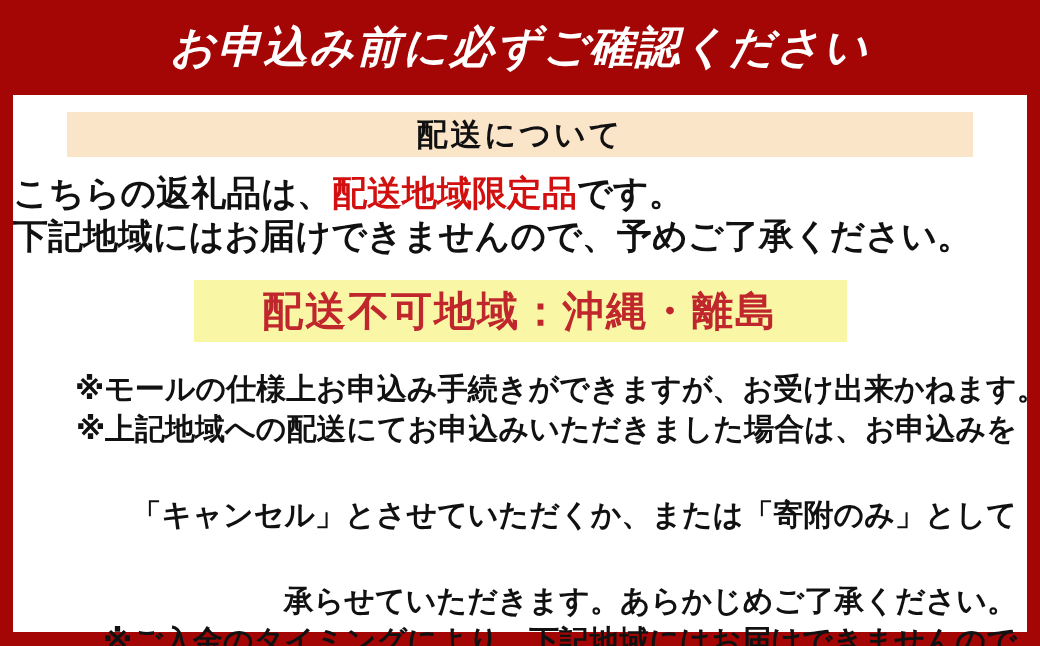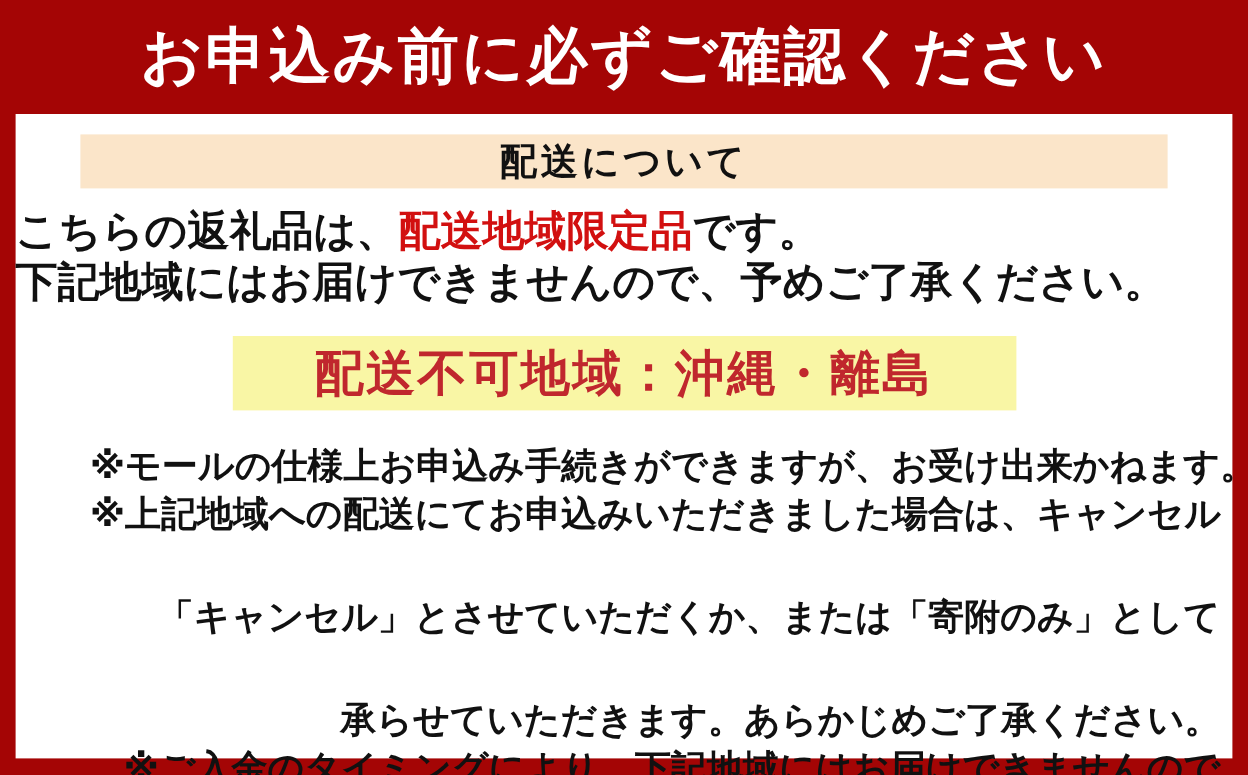--- a/index.html
+++ b/index.html
@@ -23,23 +23,24 @@
     width:1040px;height:646px;
     background:var(--frame-red,#A40505);
     overflow:hidden;
   }
   .top-banner{
     height:95px;
     display:flex;align-items:center;justify-content:center;
   }
   .top-banner-title{
     color:var(--white,#fff);
-    font-size:51px;
+    font-size:44px;
     letter-spacing:2px;
     white-space:nowrap;
+    font-style:italic;
   }
   .content{
     position:absolute;
     left:13px;right:13px;top:95px;bottom:14px;
     background:var(--white,#fff);
   }
   .section-heading{
     width:906px;height:45px;
     margin:17px auto 0;
     background:var(--peach,#FBE5C9);
@@ -104,21 +105,21 @@
 
     <div class="restricted-box">
       <span>配送不可地域：沖縄・離島</span>
     </div>
 
     <div class="notes">
       <div class="note">
         <div class="note-line">※モールの仕様上お申込み手続きができますが、お受け出来かねます。</div>
       </div>
       <div class="note">
-        <div class="note-line">※上記地域への配送にてお申込みいただきました場合は、キャンセル</div>
+        <div class="note-line">※上記地域への配送にてお申込みいただきました場合は、お申込みを</div>
         <div class="note-line cont">「キャンセル」とさせていただくか、または「寄附のみ」として</div>
         <div class="note-line cont">承らせていただきます。あらかじめご了承ください。</div>
       </div>
       <div class="note">
         <div class="note-line">※ご入金のタイミングにより、下記地域にはお届けできませんので</div>
         <div class="note-line cont">ございます。</div>
       </div>
     </div>
 
   </div>

